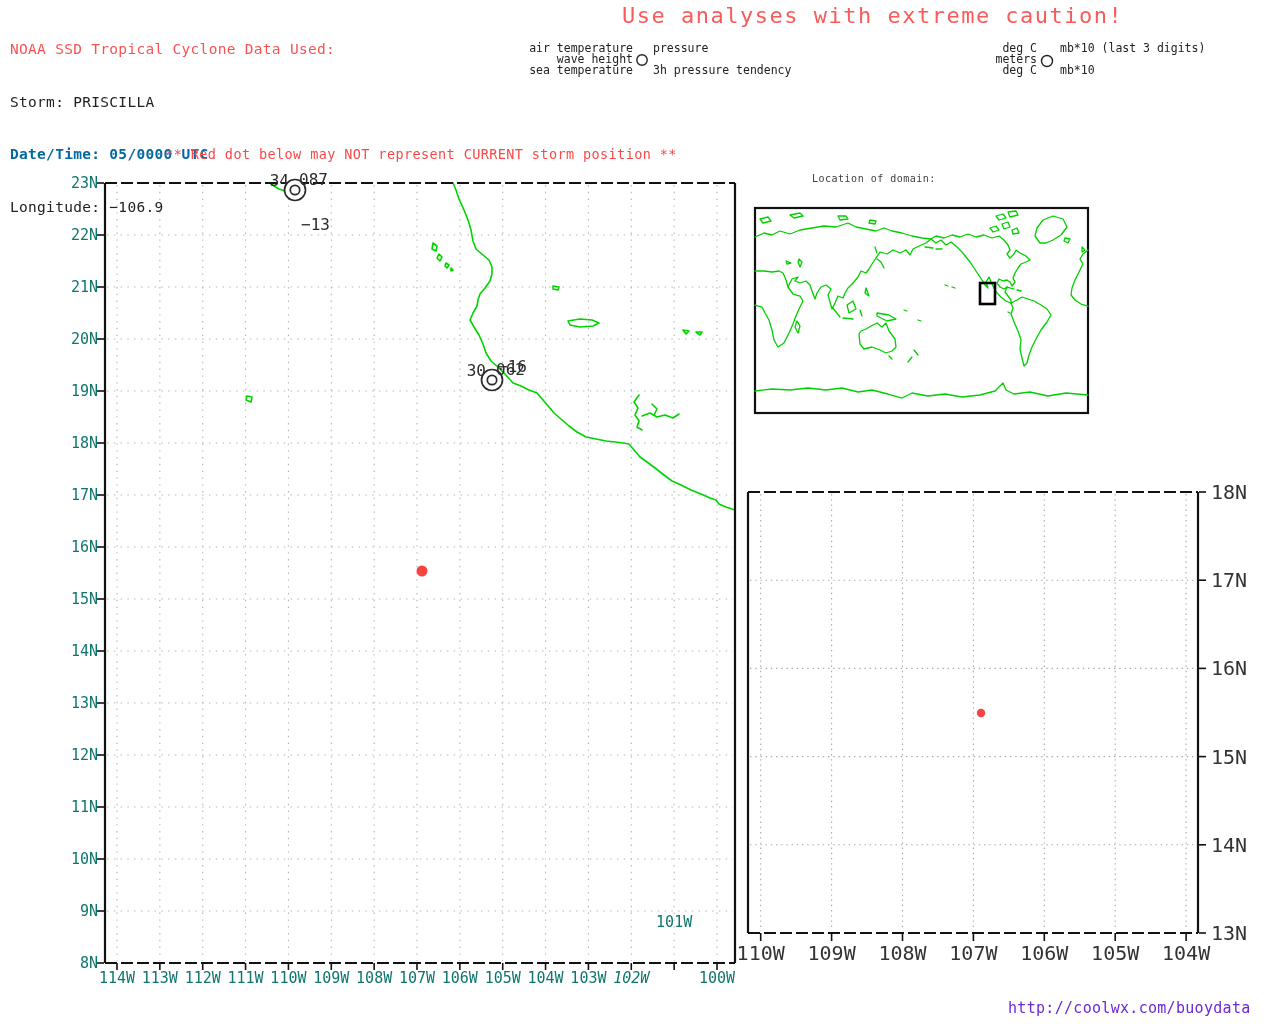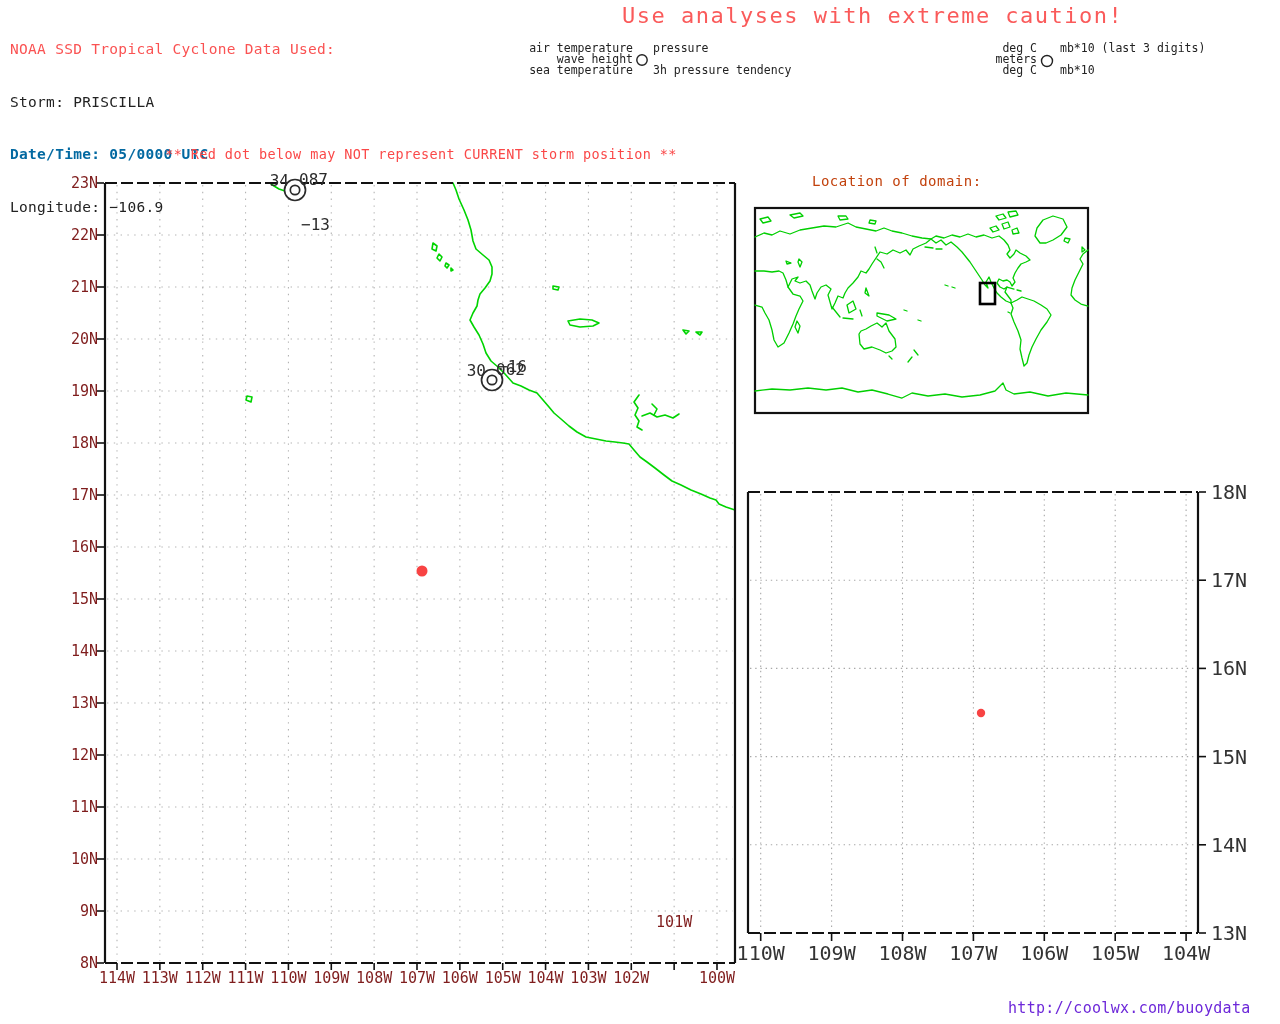--- a/index.html
+++ b/index.html
@@ -7,27 +7,27 @@
        font-family:"DejaVu Sans Mono","Liberation Mono",monospace;overflow:hidden}
   #plot-svg{position:absolute;left:0;top:0}
   .lbl{position:absolute;white-space:pre;color:#2e2e2e}
   .hdr{font-size:14.5px;line-height:17.5px;letter-spacing:.3px;color:#222}
   .red{color:#fa5252}
   .redb{color:#0369a1;font-weight:bold}
   .caution{font-size:22px;letter-spacing:1.5px;color:#fa5a5a}
   .lg{font-size:11.5px;line-height:12px;color:#222}
   .lgr{text-align:right}
   .warn{font-size:13.5px;color:#fa4848;text-align:center;letter-spacing:.4px}
-  .ax{font-size:15px;color:#7f1d1d}
+  .ax{font-size:15px;color:#0f766e}
   .axr{text-align:right}
   .axc{transform:translateX(-50%)}
   .axi{font-size:20px;color:#333}
   .st{font-size:16px;color:#2b2b2b;line-height:15px}
   .str{text-align:right}
-  .dom{font-size:14px;letter-spacing:.5px;color:#c2410c}
+  .dom{font-size:10px;letter-spacing:.5px;color:#404040}
   .btitle{font-size:28px;letter-spacing:3.5px;color:#454545}
   .burl{font-size:15px;letter-spacing:.3px;color:#6d28d9}
   .grid{stroke:#b3b3b3;stroke-width:1.1;stroke-dasharray:1.4 5.4;fill:none}
   .gridi{stroke:#a8a8a8;stroke-width:1.1;stroke-dasharray:1.4 3.8;fill:none}
   .tick{stroke:#111;stroke-width:1.6}
   .frame-solid{stroke:#111;stroke-width:2.2;fill:none}
   .frame-dash{stroke:#111;stroke-width:2.2;fill:none;stroke-dasharray:12 4}
   .coast{stroke:#00d400;stroke-width:1.6;fill:none;stroke-linejoin:round;stroke-linecap:round}
   .coastw{stroke:#00cf00;stroke-width:1.3;fill:none;stroke-linejoin:round;stroke-linecap:round}
   .stn{stroke:#2b2b2b;stroke-width:1.7;fill:#ffffff}
@@ -271,21 +271,21 @@
     <div class="lbl ax axc" style="left: 202.714px; top: 969px;">112W</div>
     <div class="lbl ax axc" style="left: 245.571px; top: 969px;">111W</div>
     <div class="lbl ax axc" style="left: 288.428px; top: 969px;">110W</div>
     <div class="lbl ax axc" style="left: 331.285px; top: 969px;">109W</div>
     <div class="lbl ax axc" style="left: 374.142px; top: 969px;">108W</div>
     <div class="lbl ax axc" style="left: 416.999px; top: 969px;">107W</div>
     <div class="lbl ax axc" style="left: 459.856px; top: 969px;">106W</div>
     <div class="lbl ax axc" style="left: 502.713px; top: 969px;">105W</div>
     <div class="lbl ax axc" style="left: 545.57px; top: 969px;">104W</div>
     <div class="lbl ax axc" style="left: 588.427px; top: 969px;">103W</div>
-    <div class="lbl ax axc" style="left: 631.284px; top: 969px;">102W</div>
+    <div class="lbl ax axc" style="left: 631.284px; top: 969px; font-style: italic;">102W</div>
     <div class="lbl ax axc" style="left: 674.141px; top: 913px;">101W</div>
     <div class="lbl ax axc" style="left: 716.998px; top: 969px;">100W</div>
     <div class="lbl ax axr" style="left: 54px; top: 174px; width: 44px;">23N</div>
     <div class="lbl ax axr" style="left: 54px; top: 226px; width: 44px;">22N</div>
     <div class="lbl ax axr" style="left: 54px; top: 278px; width: 44px;">21N</div>
     <div class="lbl ax axr" style="left: 54px; top: 330px; width: 44px;">20N</div>
     <div class="lbl ax axr" style="left: 54px; top: 382px; width: 44px;">19N</div>
     <div class="lbl ax axr" style="left: 54px; top: 434px; width: 44px;">18N</div>
     <div class="lbl ax axr" style="left: 54px; top: 486px; width: 44px;">17N</div>
     <div class="lbl ax axr" style="left: 54px; top: 538px; width: 44px;">16N</div>

